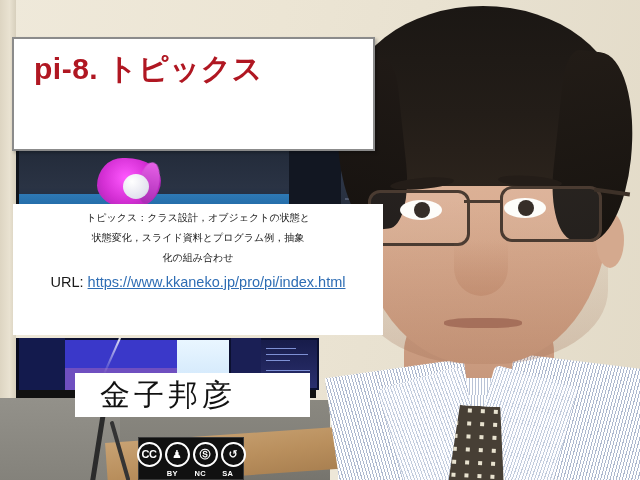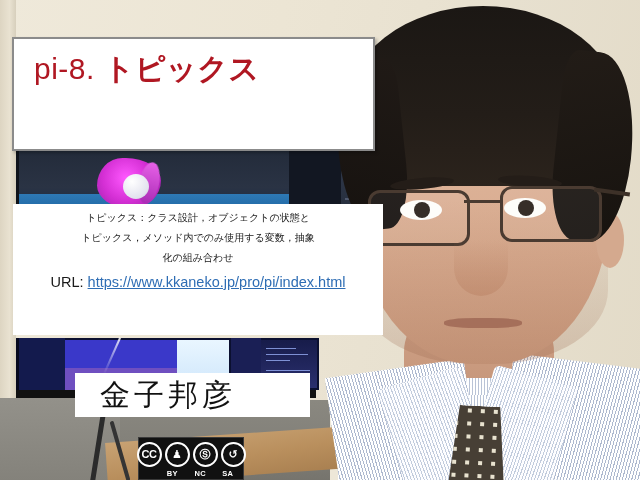--- a/index.html
+++ b/index.html
@@ -204,21 +204,21 @@
   #title-box{
     left:12px;top:37px;width:359px;height:110px;
     border:2px solid #8b8b8b;
     box-shadow:2px 2px 3px rgba(0,0,0,.25);
   }
   #title-text{
     position:absolute;left:20px;top:10px;
     color:#b01722;
     font-size:30px;letter-spacing:.5px;white-space:nowrap;
   }
-  #title-text .num{font-weight:400;}
+  #title-text .num{font-weight:700;}
   #title-text .jp{font-weight:bold;}
 
   #topics-box{
     left:13px;top:204px;width:370px;height:131px;
   }
   #topics-text{
     position:absolute;left:4px;top:4px;width:362px;
     text-align:center;color:#1a1a1a;
     font-size:10px;line-height:20px;
   }
@@ -339,21 +339,21 @@
     </div>
   </div>
 
   <div class="box" id="title-box">
     <div id="title-text"><span class="num">pi-8. </span><span class="jp">トピックス</span></div>
   </div>
 
   <div class="box" id="topics-box">
     <div id="topics-text">
       <div>トピックス：クラス設計，オブジェクトの状態と</div>
-      <div>トピックス，メソッド内でのみ使用する変数，抽象</div>
+      <div>状態変化，スライド資料とプログラム例，抽象</div>
       <div>化の組み合わせ</div>
     </div>
     <div id="url-line"><span>URL: </span><span id="url-link">https://www.kkaneko.jp/pro/pi/index.html</span></div>
   </div>
 
   <div class="box" id="name-box">
     <div id="name-text">金子邦彦</div>
   </div>
 
   <div id="cc-badge">

